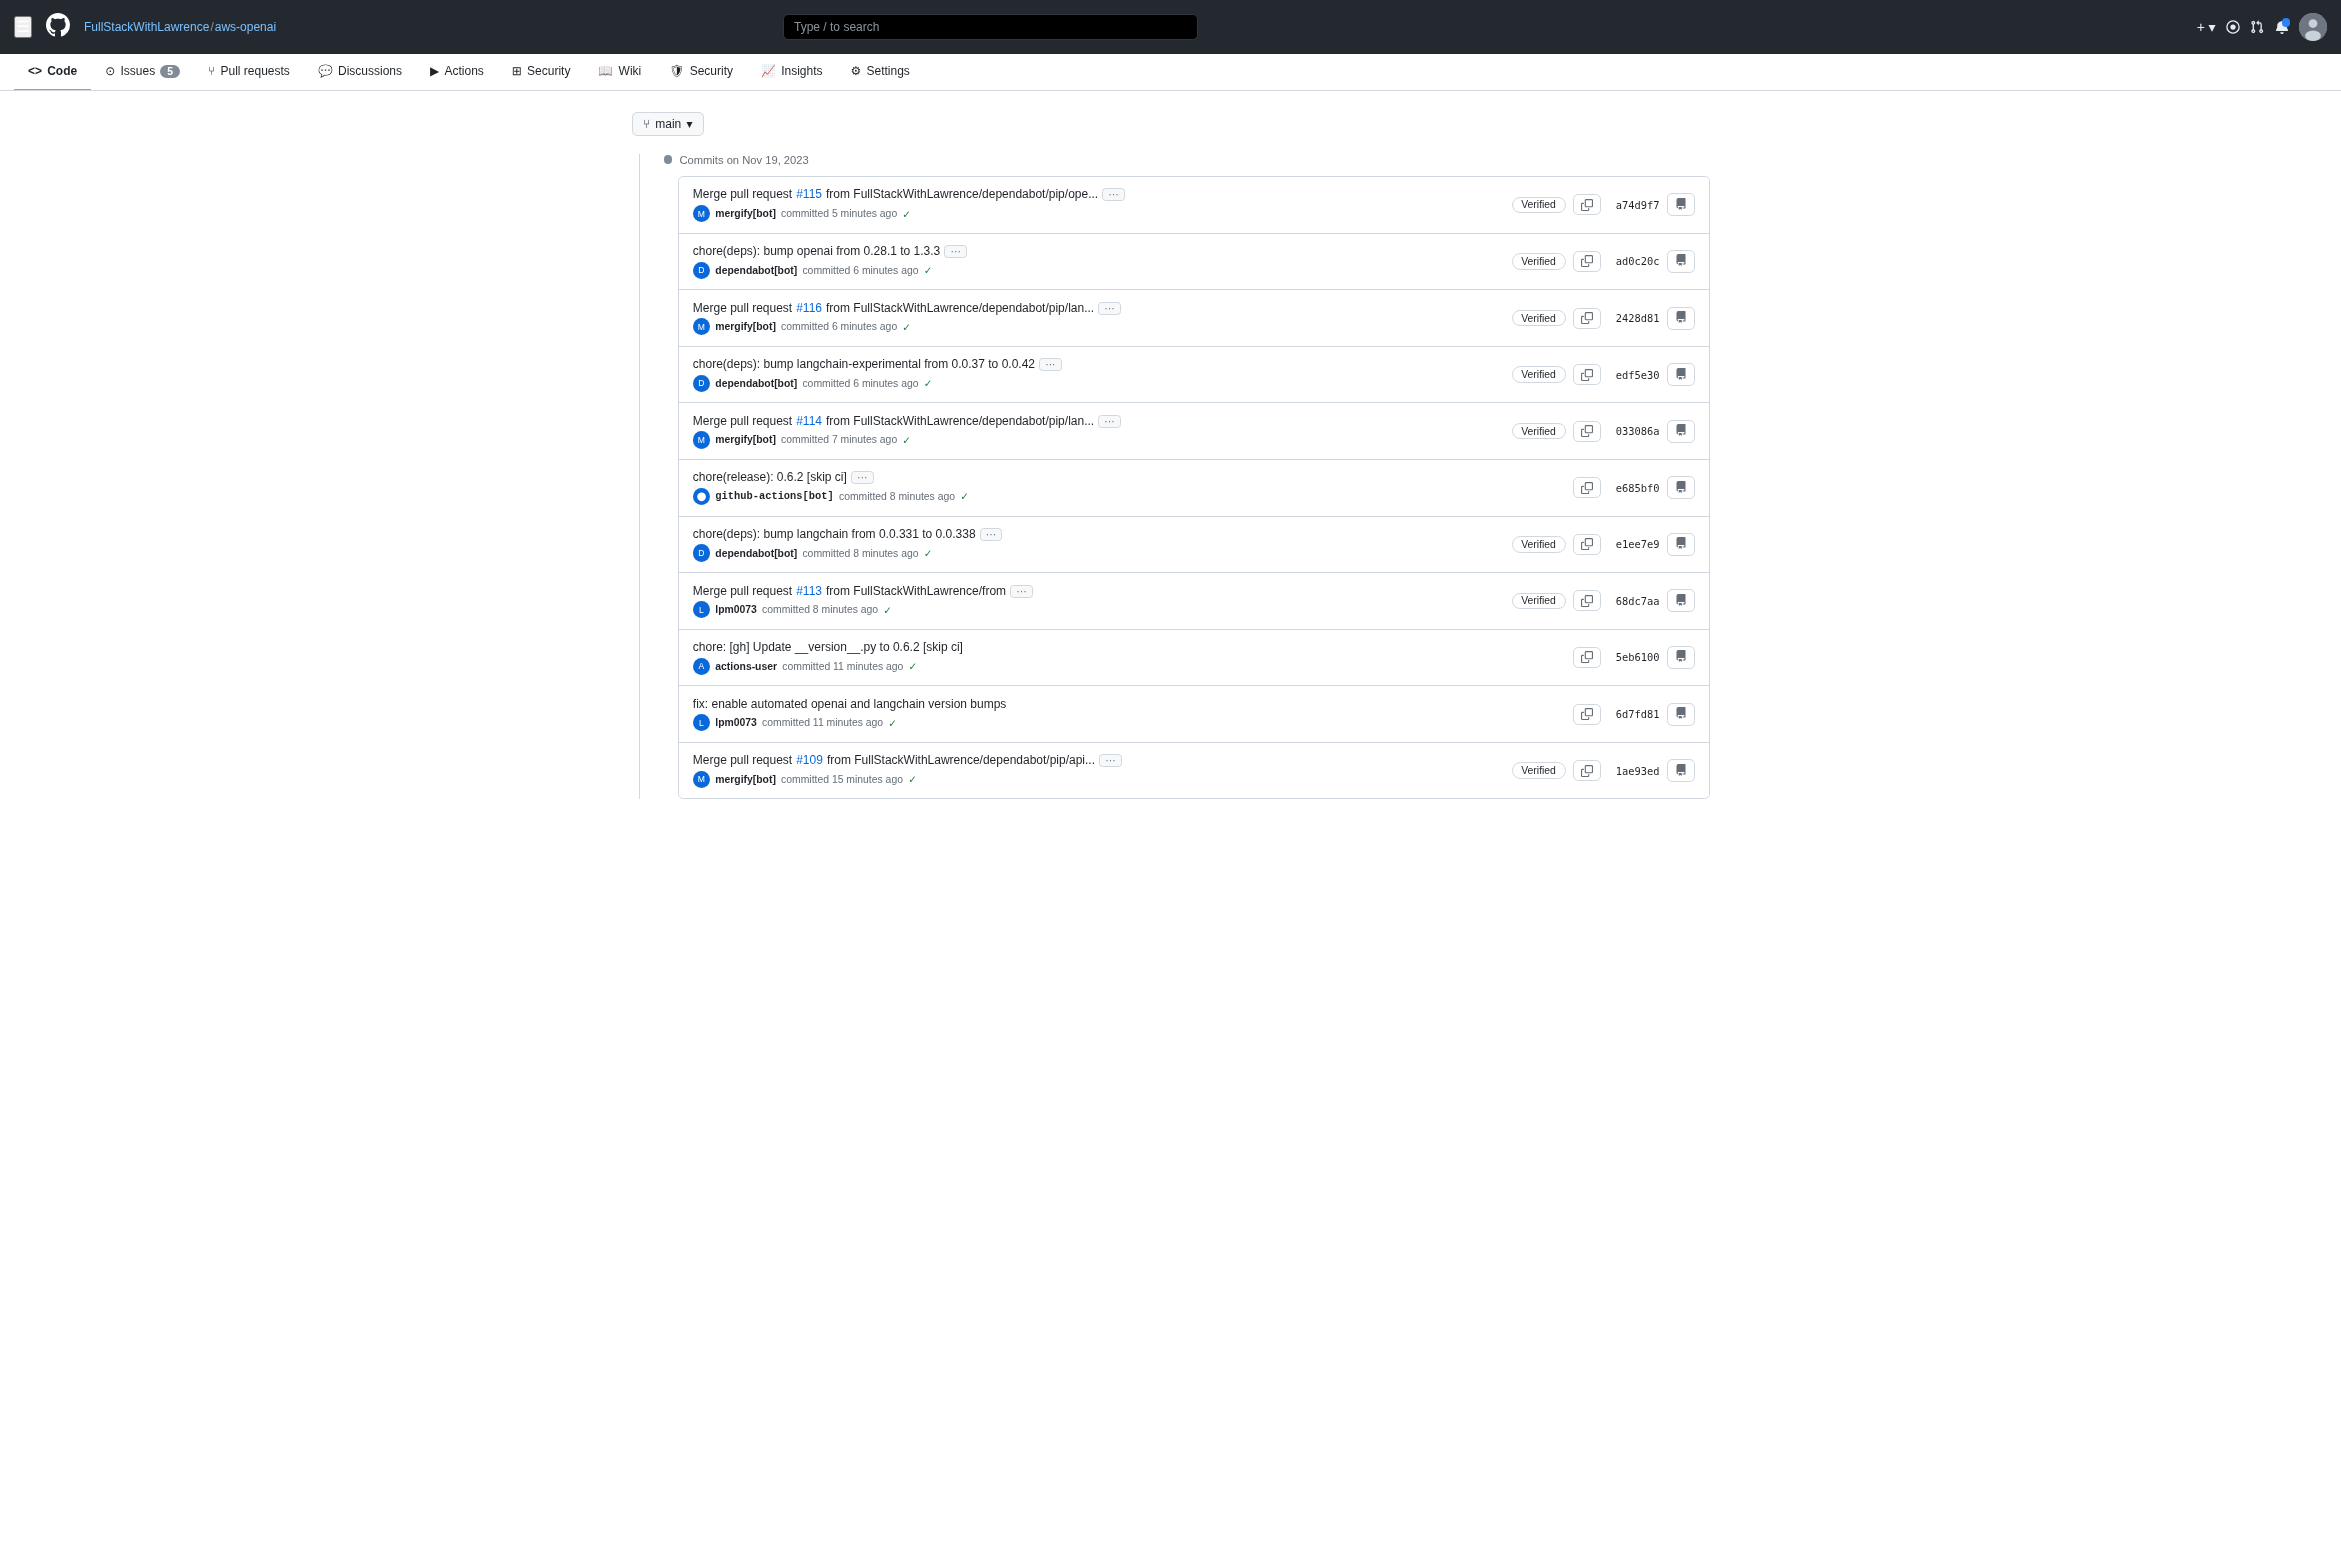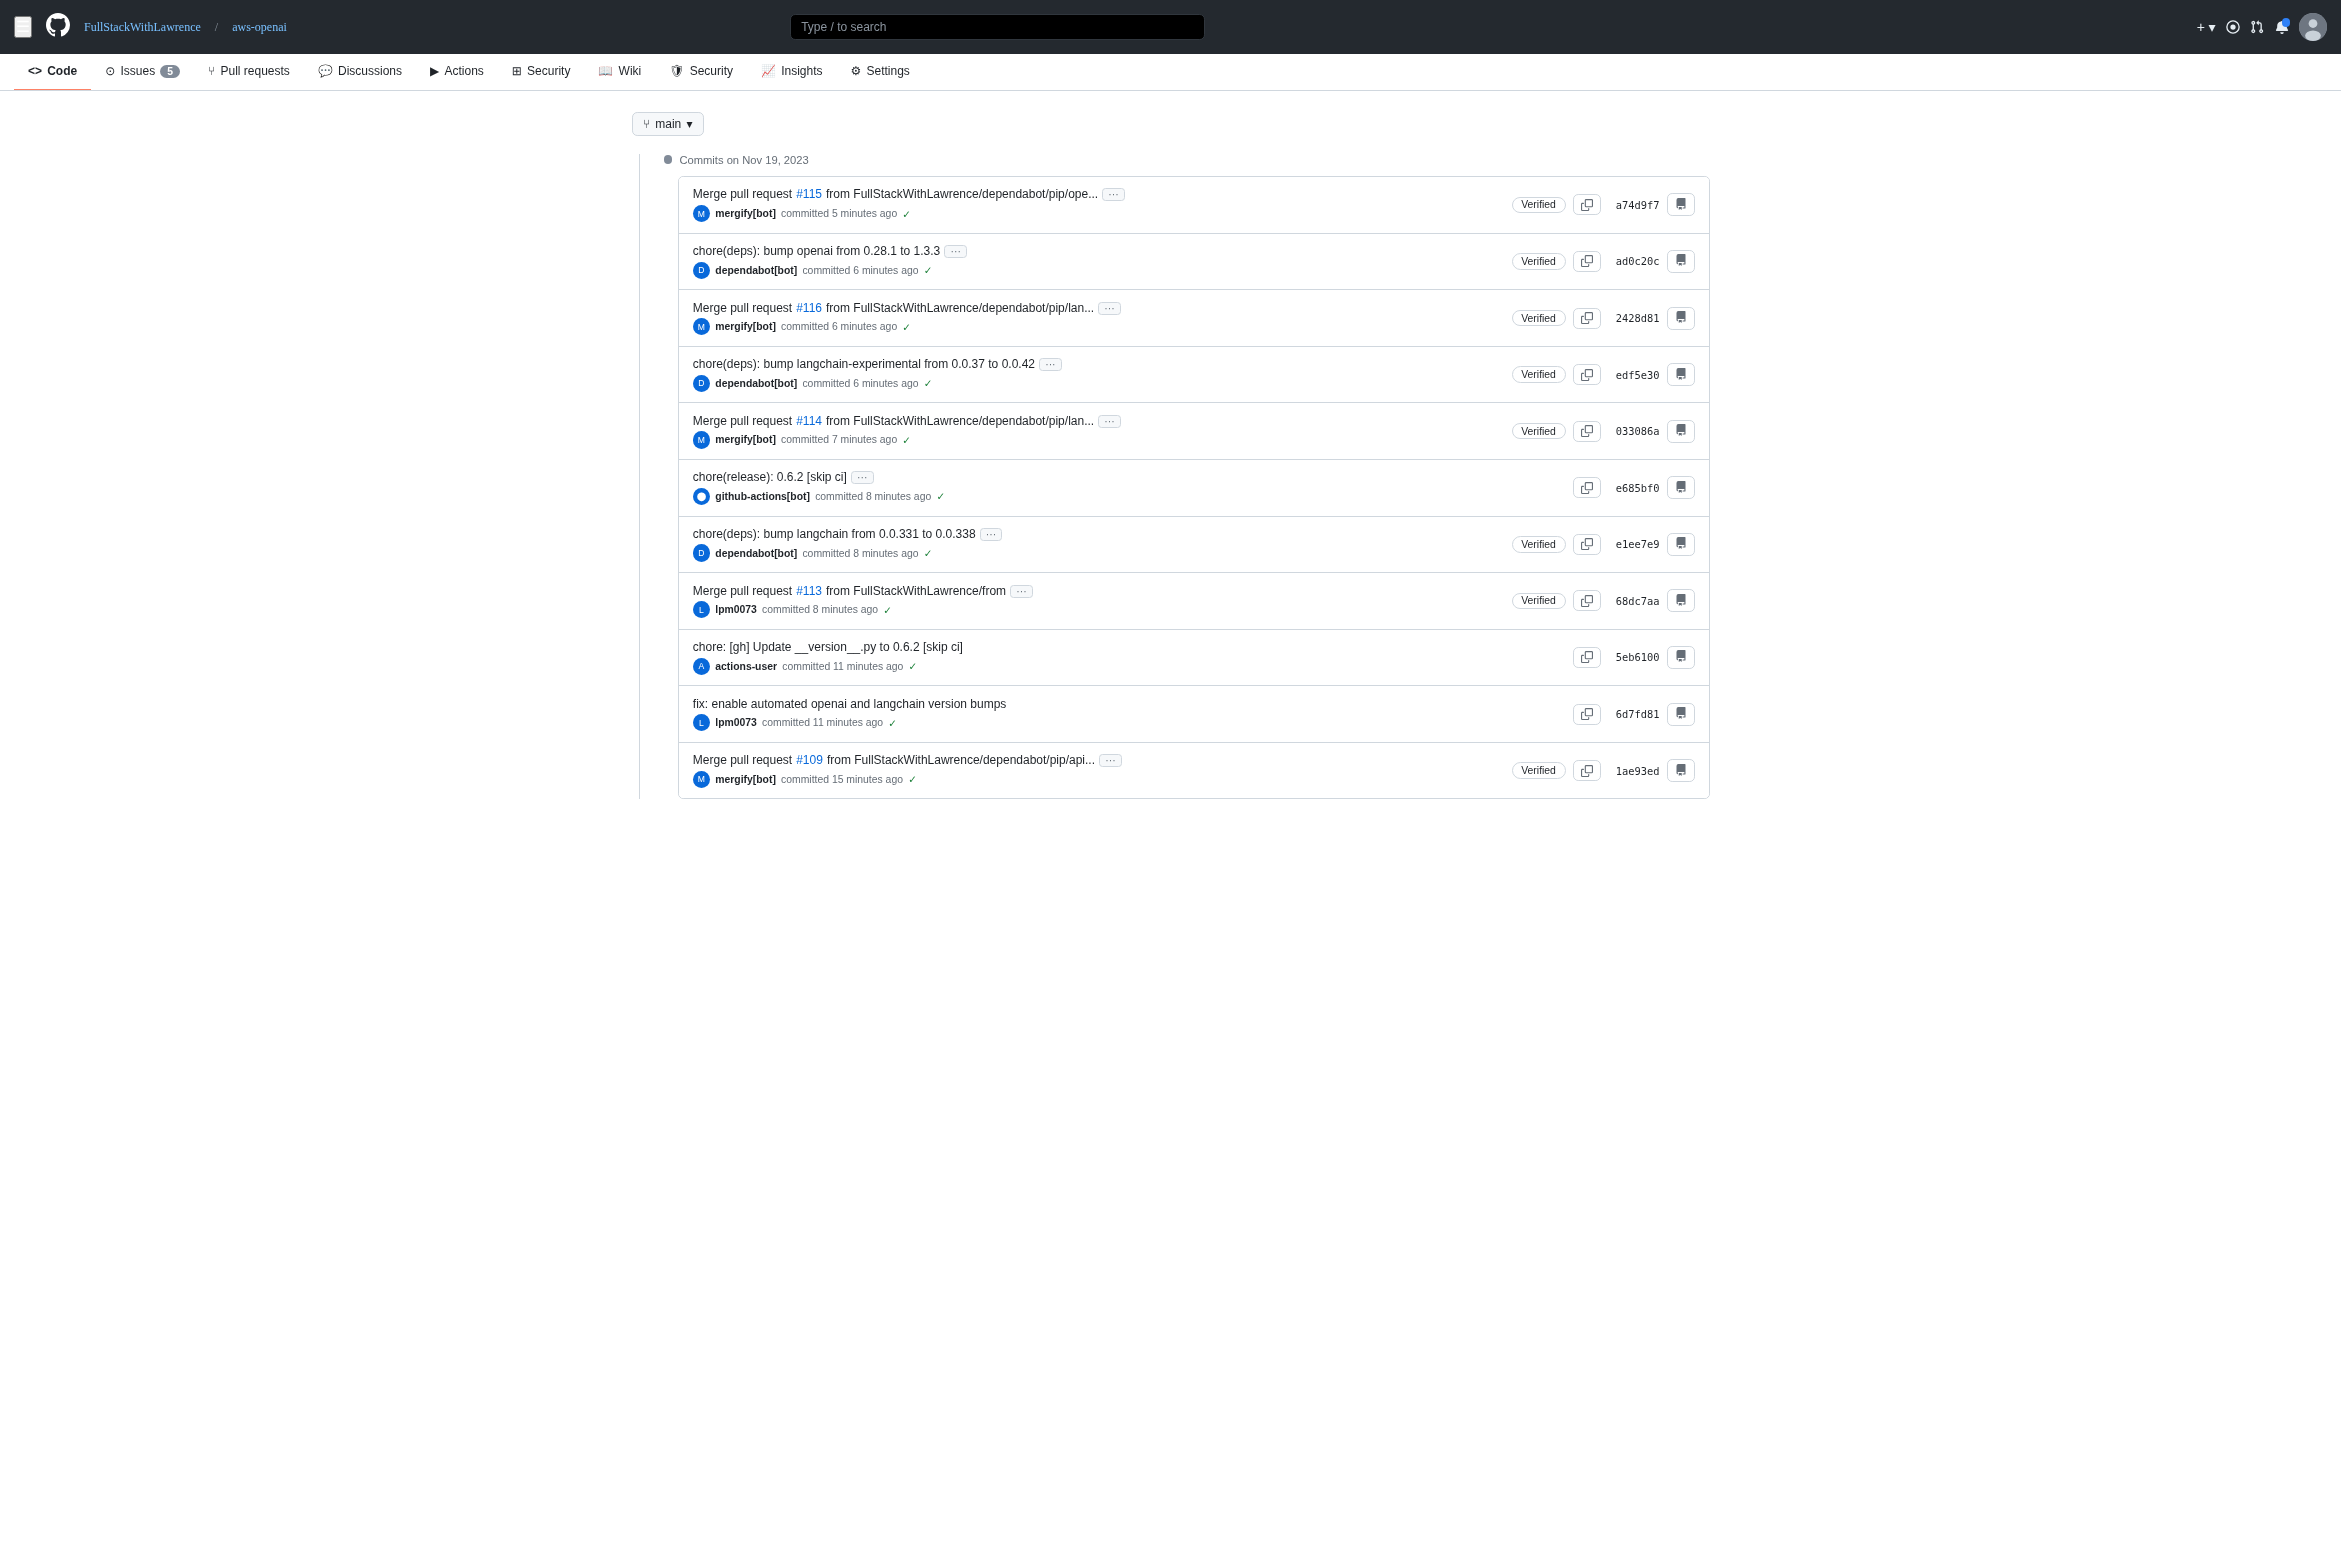--- a/index.html
+++ b/index.html
@@ -2,21 +2,21 @@
 <html style="font-size:14px"><head>
   <meta charset="utf-8">
   <style>
     * { box-sizing: border-box; margin: 0; padding: 0; }
     body { font-family: -apple-system, BlinkMacSystemFont, "Segoe UI", Helvetica, Arial, sans-serif; font-size: 12px; color: #1f2328; background: #fff; }
 
     
     .header { display: flex; align-items: center; background: #24292f; padding: 0 14px; height: 54px; gap: 14px; }
     .header-logo { color: #fff; font-size: 21px; flex-shrink: 0; }
     .header-hamburger { color: #fff; font-size: 15.6px; cursor: pointer; }
-    .header-repo { color: #e6edf3; font-size: 12px; display: flex; align-items: flex-start; gap: 14px; font-family: Liberation Serif, serif; }
+    .header-repo { color: #e6edf3; font-size: 12px; display: flex; align-items: flex-start; gap: 1px; }
     .header-repo a { color: #79c0ff; text-decoration: none; }
     .header-repo span { color: #8b949e; }
     .header-search { flex: 1; max-width: 415px; margin: 0 auto; }
     .header-search input { width: 100%; padding: 5.2px 10.4px; background: #000000; border: 0.9px solid #30363d; border-radius: 5.2px; color: #8b949e; font-size: 12px; outline: none; }
     .header-search input::placeholder { color: #8b949e; }
     .header-actions { display: flex; align-items: center; gap: 10.4px; color: #e6edf3; margin-left: auto; }
     .header-actions .icon-btn { color: #e6edf3; font-size: 14px; cursor: pointer; background: none; border: none; display: flex; align-items: center; gap: 3.5px; position: relative; }
     .header-actions .avatar { width: 28px; height: 28px; border-radius: 50%; background: #8b949e; display: flex; align-items: center; justify-content: center; overflow: hidden; }
     .notif-dot { width: 8.6px; height: 8.6px; background: #2f81f7; border-radius: 50%; position: absolute; top: -1.7px; right: -1.7px; }
 
@@ -320,21 +320,21 @@
           </div>
         </div>
         <div class="commit-item">
           <div class="commit-left">
             <div class="commit-title">
               <span>chore(release): 0.6.2 [skip ci]</span>
               <button class="more-btn">···</button>
             </div>
             <div class="commit-meta">
               <span class="avatar-sm av-actions">⬤</span>
-              <a href="#" style="color: rgb(31, 35, 40); font-weight: 600; text-decoration: none;">github-actions[bot]</a>
+              <a href="#" style="color: rgb(31, 35, 40); font-weight: 600; text-decoration: none; font-family: Liberation Mono, monospace;">github-actions[bot]</a>
               <span>committed 8 minutes ago</span>
               <span class="check-icon">✓</span>
             </div>
           </div>
           <div class="commit-right">
             <button class="copy-btn">
               <svg width="12" height="12" viewBox="0 0 16 16" fill="#656d76">
                 <path d="M0 6.75C0 5.784.784 5 1.75 5h1.5a.75.75 0 010 1.5h-1.5a.25.25 0 00-.25.25v7.5c0 .138.112.25.25.25h7.5a.25.25 0 00.25-.25v-1.5a.75.75 0 011.5 0v1.5A1.75 1.75 0 019.25 16h-7.5A1.75 1.75 0 010 14.25v-7.5z"></path>
                 <path d="M5 1.75C5 .784 5.784 0 6.75 0h7.5C15.216 0 16 .784 16 1.75v7.5A1.75 1.75 0 0114.25 11h-7.5A1.75 1.75 0 015 9.25v-7.5zm1.75-.25a.25.25 0 00-.25.25v7.5c0 .138.112.25.25.25h7.5a.25.25 0 00.25-.25v-7.5a.25.25 0 00-.25-.25h-7.5z"></path>
               </svg>

